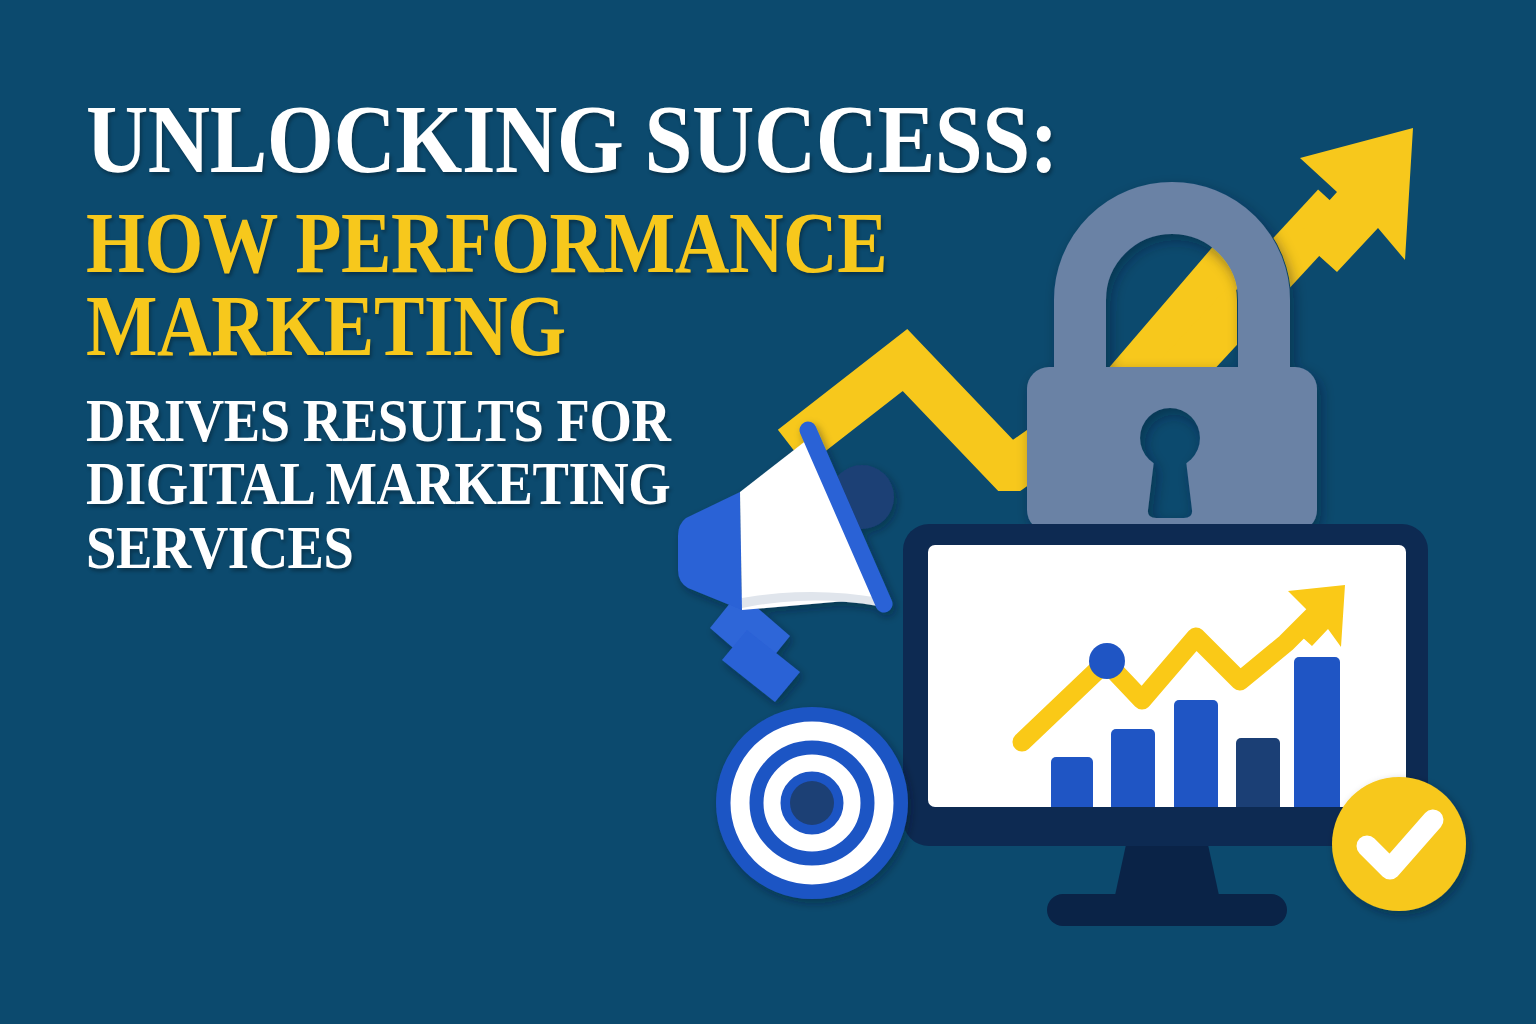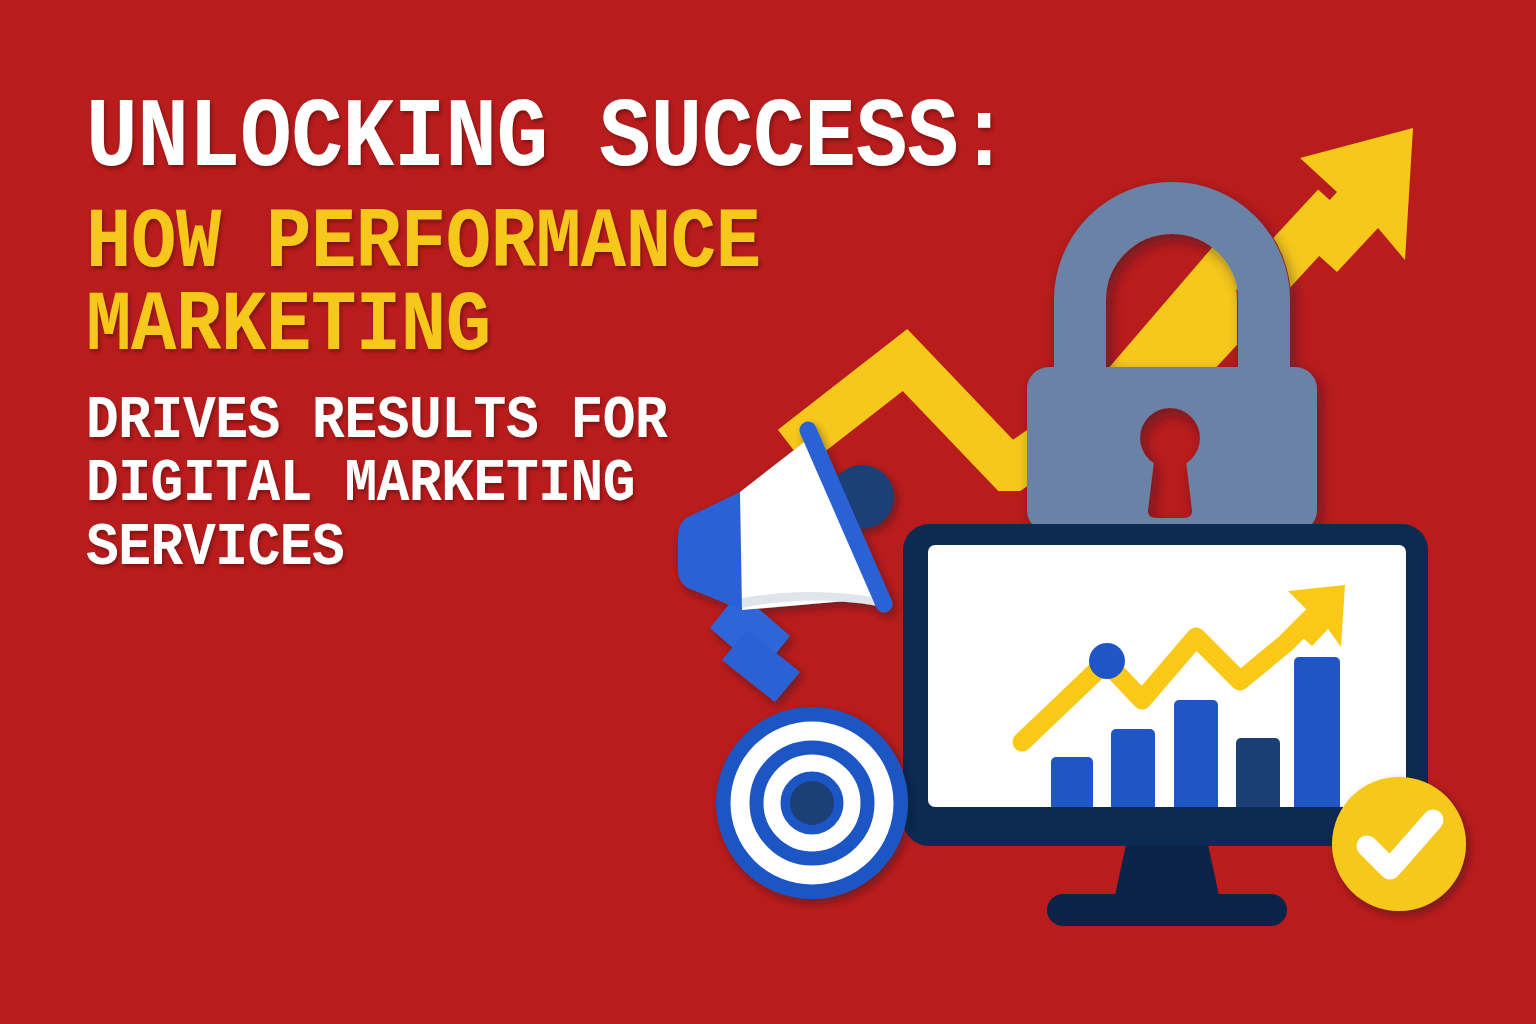--- a/index.html
+++ b/index.html
@@ -5,23 +5,23 @@
 <style>
   html, body {
     margin: 0;
     padding: 0;
     background: #0b2c57;
   }
   #canvas {
     position: relative;
     width: 1536px;
     height: 1024px;
-    background: #b91c1c;
+    background: #0c4a6e;
     overflow: hidden;
-    font-family: Liberation Mono, monospace;
+    font-family: Liberation Serif, serif;
   }
 
   
   .headline {
     position: absolute;
     left: 86px;
     top: 92px;
     width: 900px;
     z-index: 40;
   }

